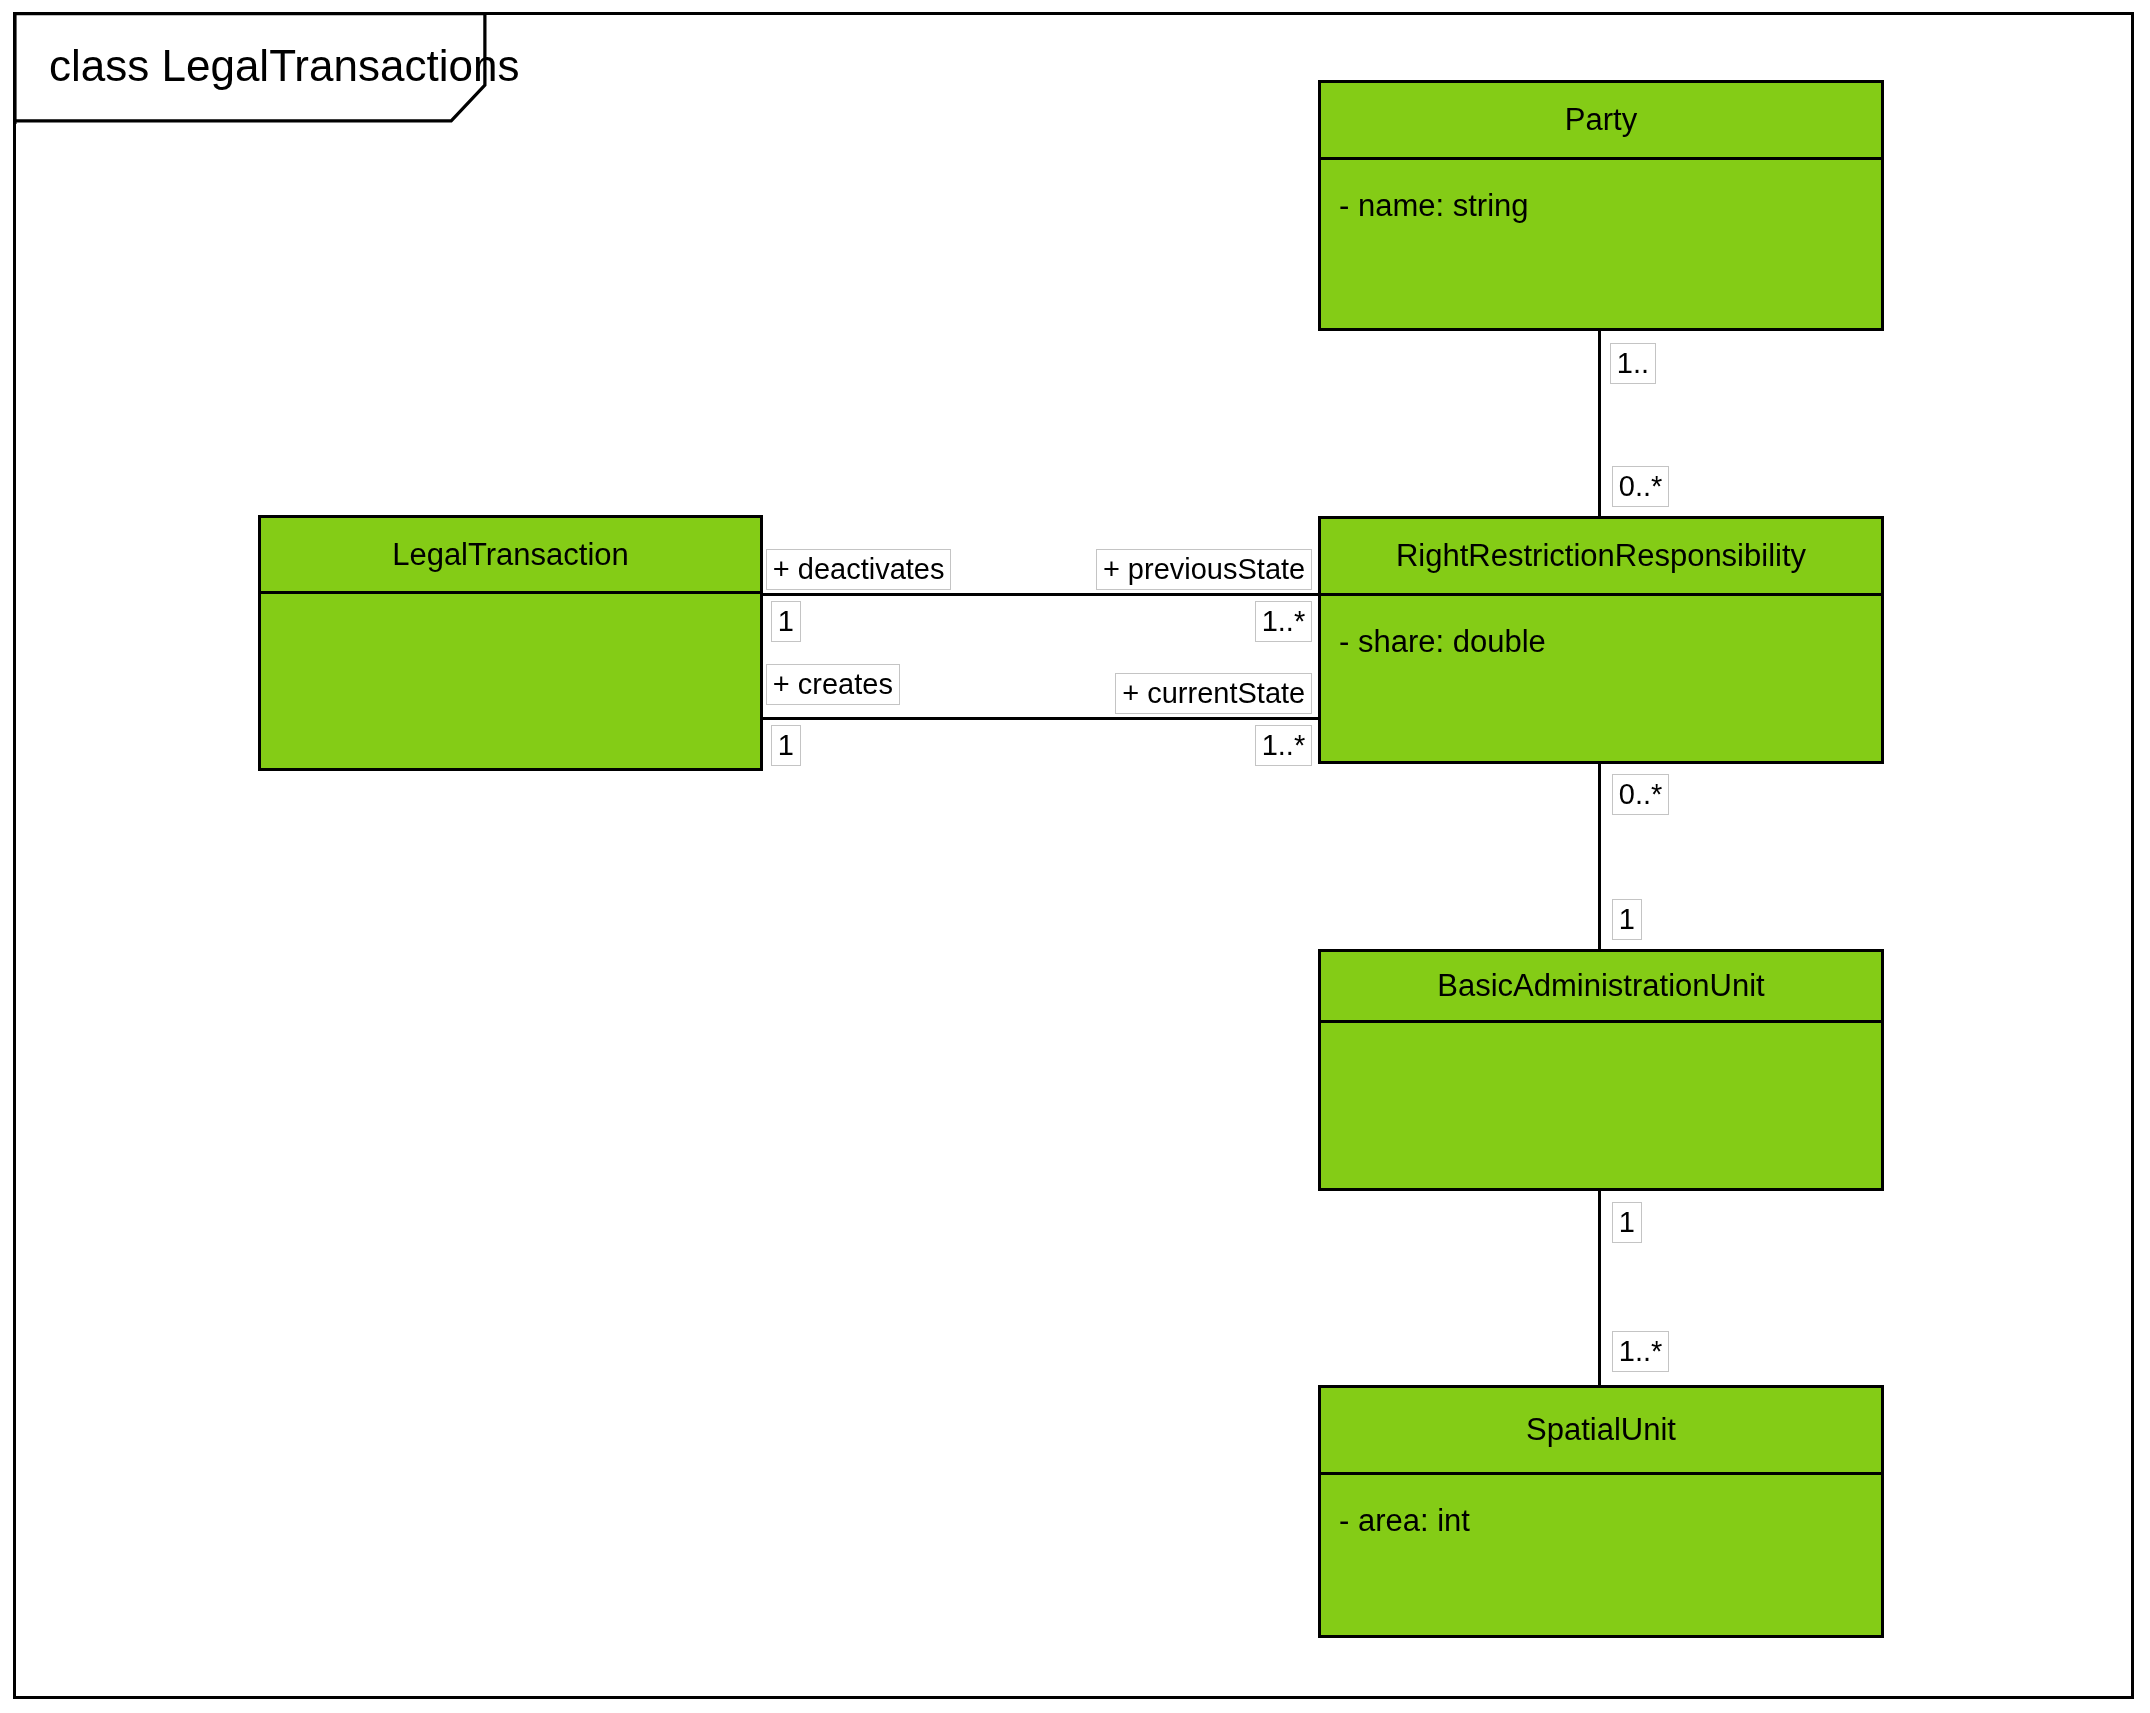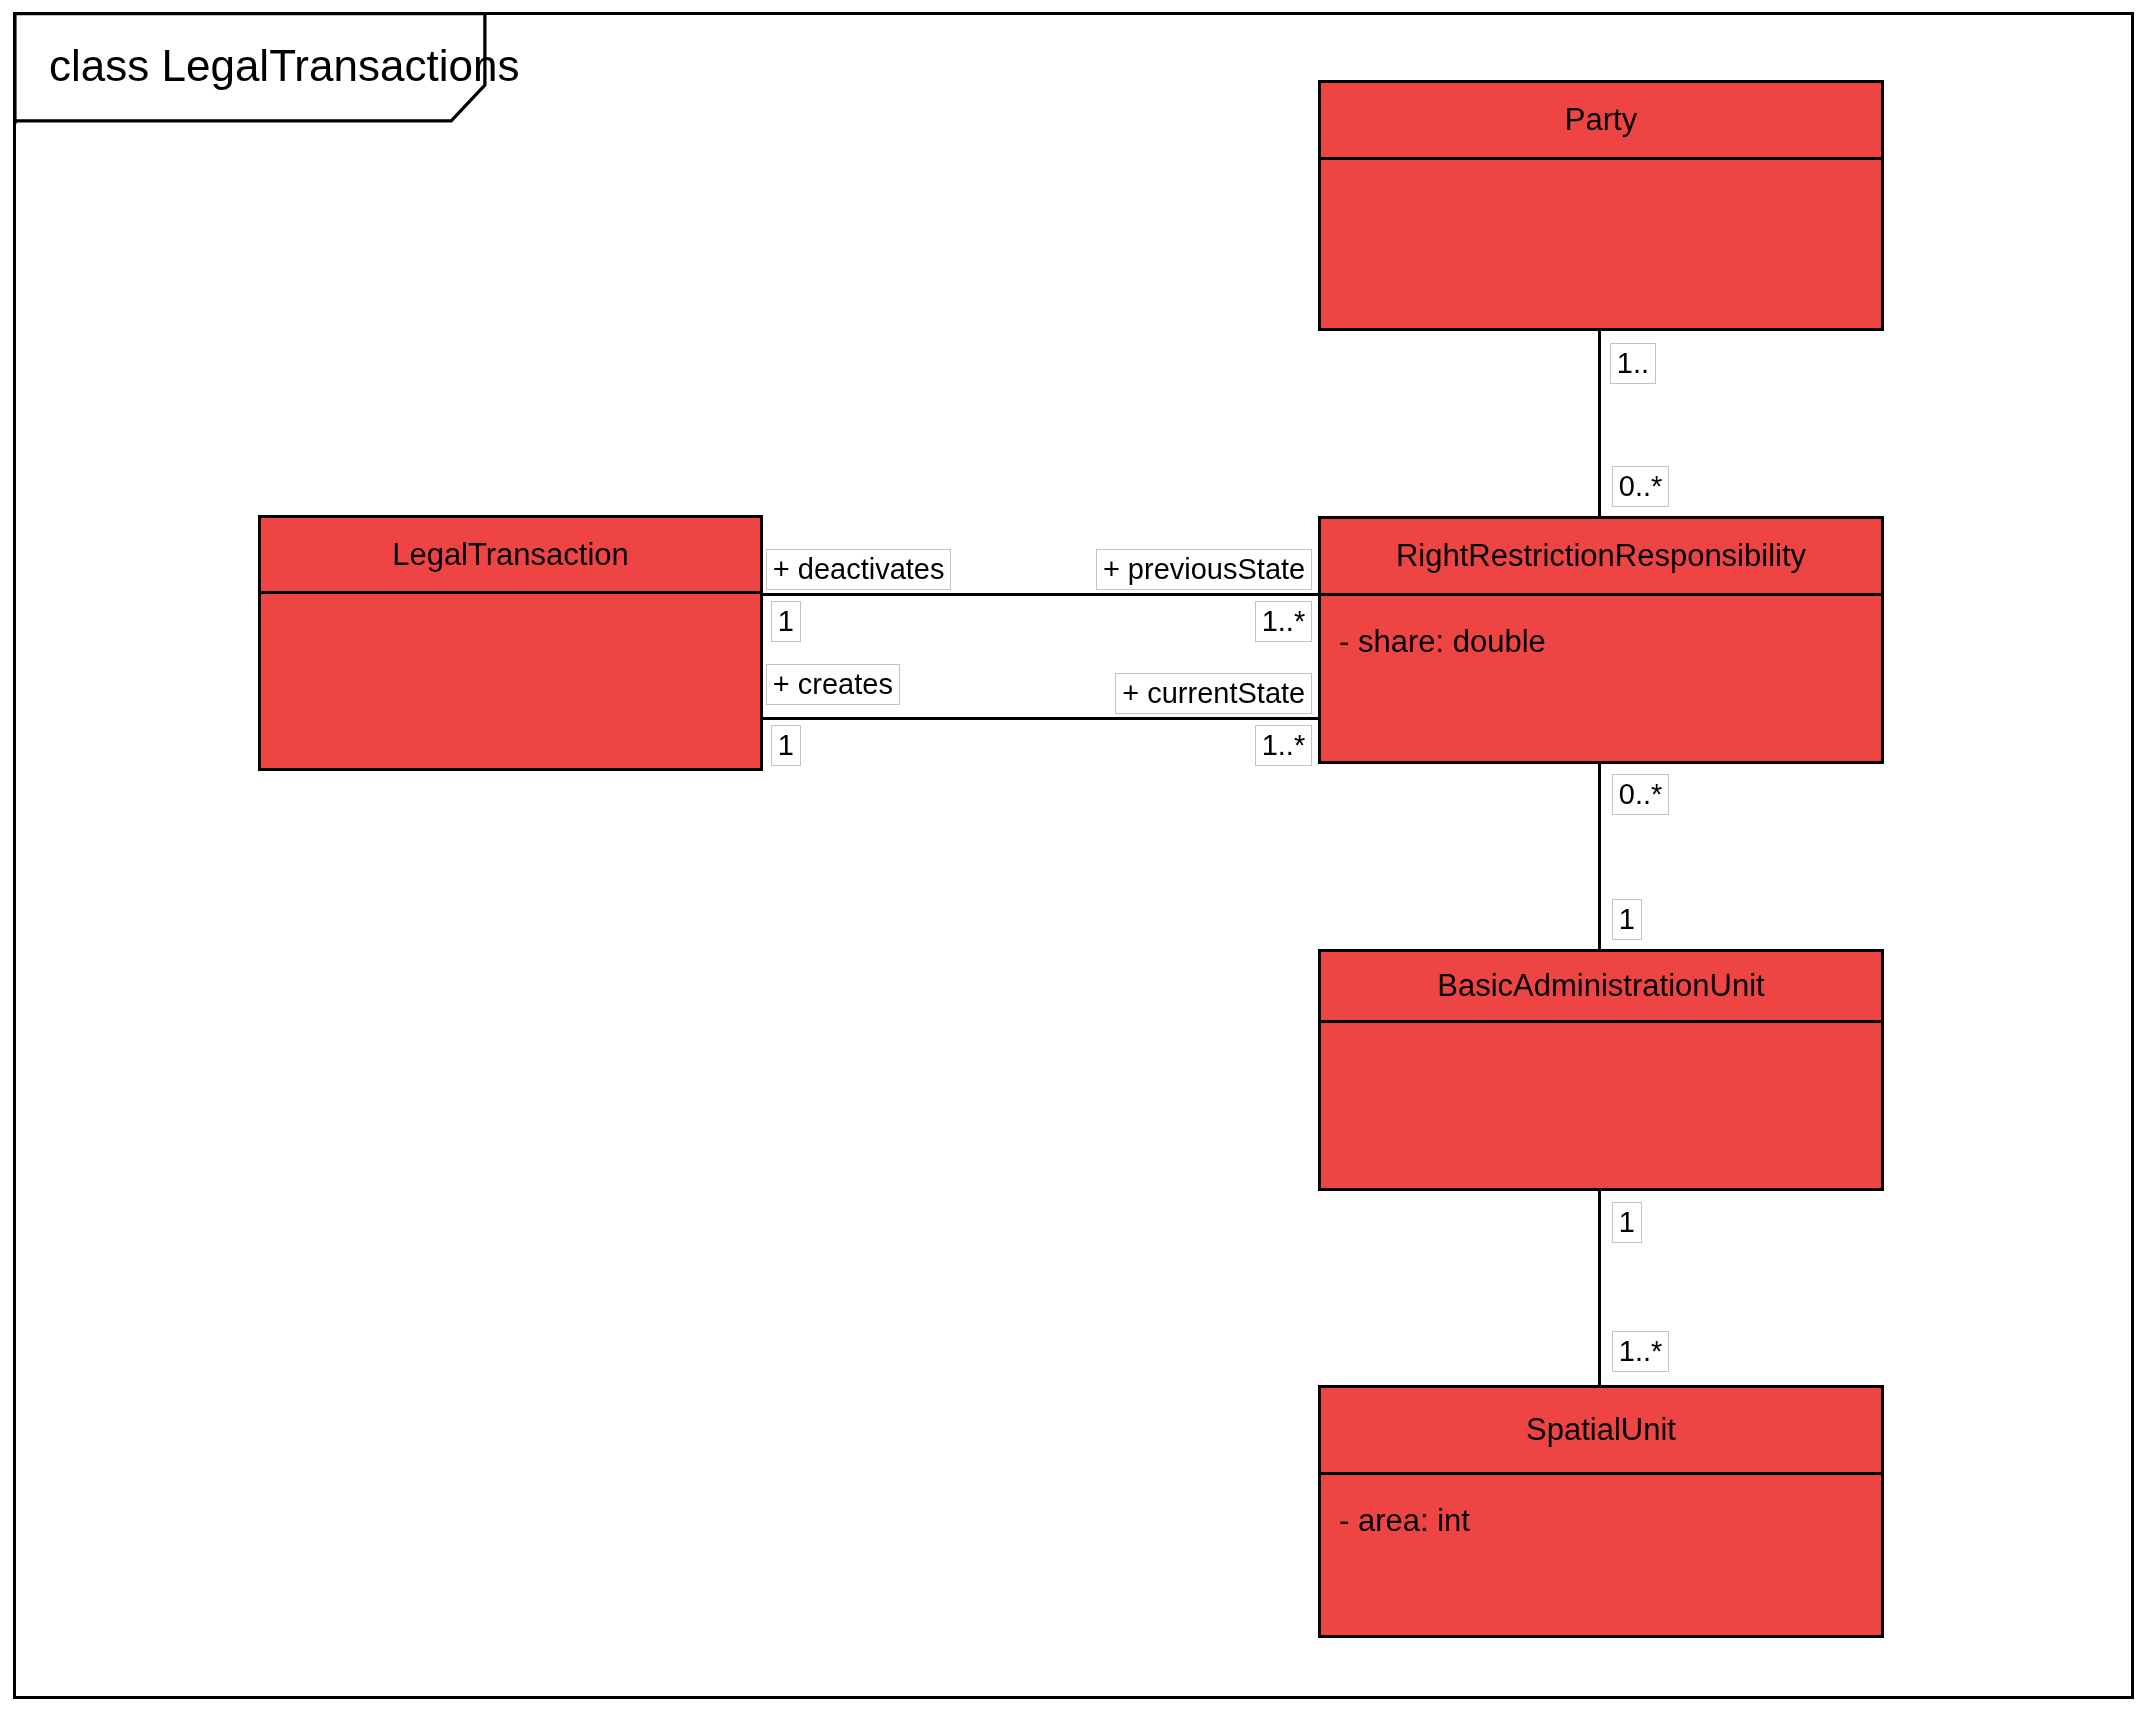--- a/index.html
+++ b/index.html
@@ -33,21 +33,21 @@
   .tab-label {
     position: absolute;
     left: 49px; top: 47px;
     font-size: 44px;
     line-height: 38px;
     white-space: nowrap;
   }
   
   .uml-class {
     position: absolute;
-    background: #ef4444;
+    background: #84cc16;
     border: 3.2px solid #000;
     box-sizing: border-box;
   }
   .uml-class__name {
     display: flex;
     align-items: center;
     justify-content: center;
     border-bottom: 3.2px solid #000;
     box-sizing: border-box;
     font-size: 31px;
@@ -93,20 +93,23 @@
 <div class="edge" style="left:761px; top:593px; width:558px; height:3.2px;"></div>
 
 <div class="edge" style="left:761px; top:717px; width:558px; height:3.2px;"></div>
 
 <div class="edge" style="left:1598px; top:763px; width:3.2px; height:188px;"></div>
 
 <div class="edge" style="left:1598px; top:1190px; width:3.2px; height:196px;"></div>
 
 <div class="uml-class" style="left:1318px; top:80px; width:566px; height:251px;">
   <div class="uml-class__name" style="height:77px;">Party</div>
+  <div class="uml-class__body">
+    <div class="uml-attr">- name: string</div>
+  </div>
 </div>
 
 <div class="uml-class" style="left:258px; top:515px; width:505px; height:256px;text-align:right;">
   <div class="uml-class__name" style="height:76px;">LegalTransaction</div>
   <div class="uml-class__body"></div>
 </div>
 
 <div class="uml-class" style="left:1318px; top:516px; width:566px; height:248px;">
   <div class="uml-class__name" style="height:77px;">RightRestrictionResponsibility</div>
   <div class="uml-class__body">

